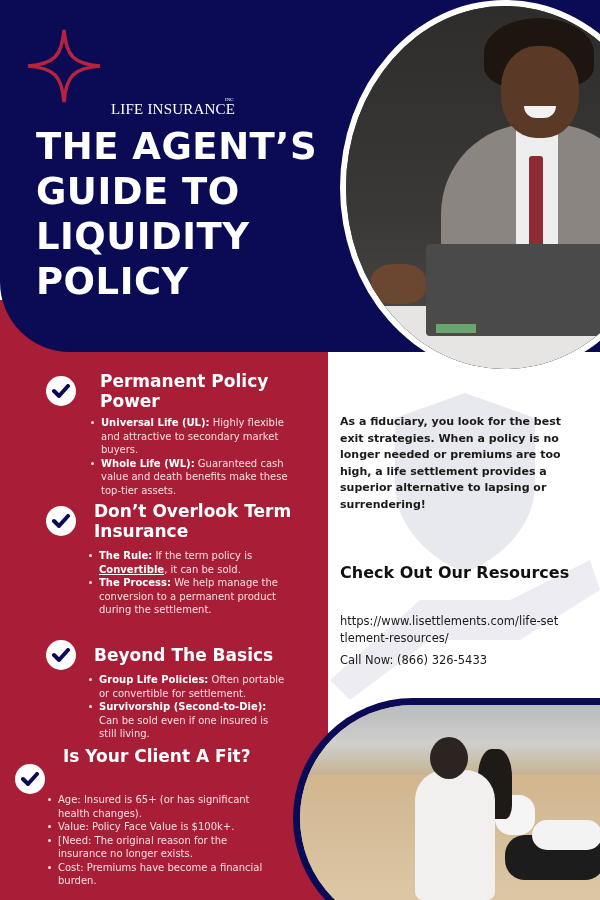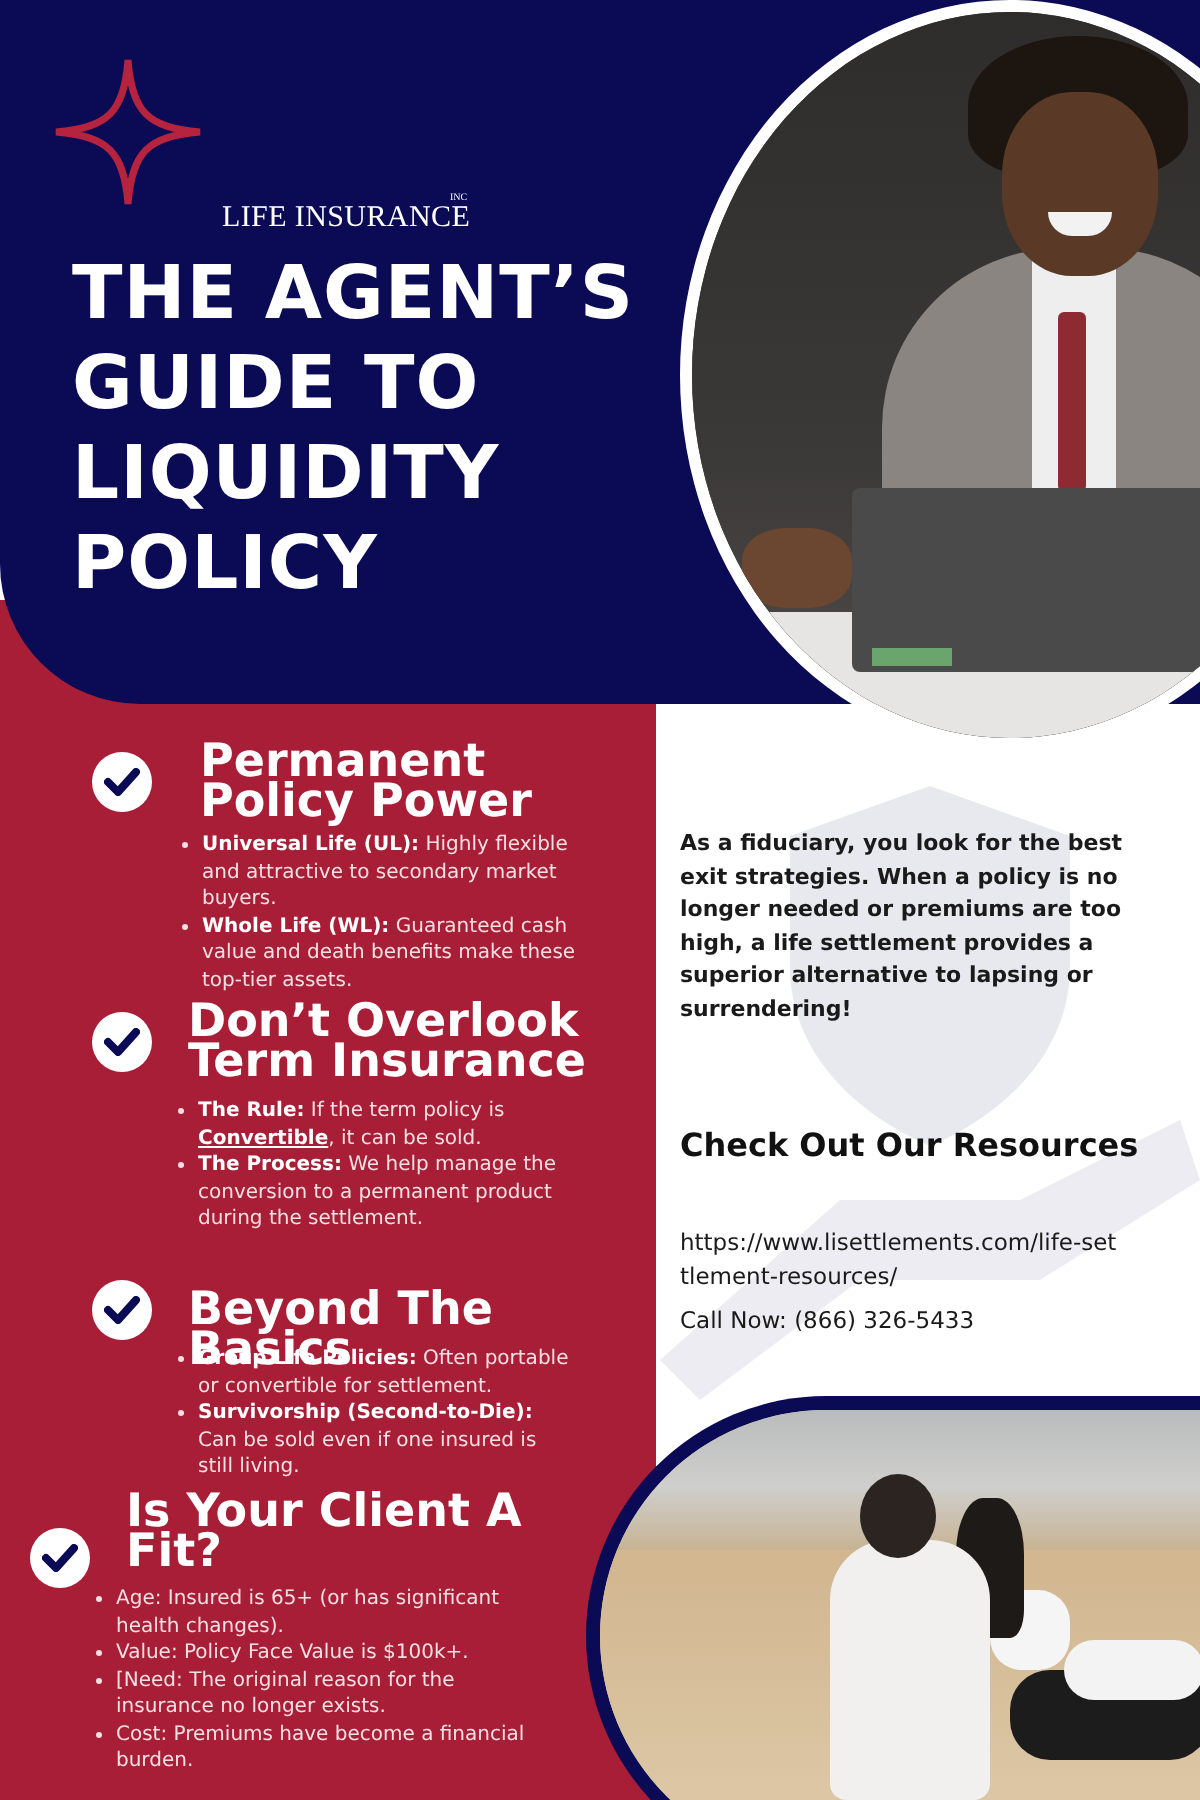--- a/index.html
+++ b/index.html
@@ -73,21 +73,21 @@
     .hero-hand { position: absolute; left: 25px; top: 258px; width: 55px; height: 40px; background: #6b4631; border-radius: 40%; }
 
     
     .section { position: absolute; left: 0; width: 328px; color: #ffffff; }
     .check {
       position: absolute; width: 30px; height: 30px; border-radius: 50%;
       background: #ffffff; display: flex; align-items: center; justify-content: center;
     }
     .sec-title {
       position: absolute; color: #ffffff; font-weight: bold;
-      font-size: 23px; line-height: 20px;
+      font-size: 17px; line-height: 20px;
     }
     .bullets { position: absolute; list-style: none; font-size: 10px; line-height: 13.5px; color: #f6dfe3; }
     .bullets li { position: relative; padding-left: 12px; margin-bottom: 0px; }
     .bullets li::before {
       content: ""; position: absolute; left: 2px; top: 5px; width: 3px; height: 3px;
       border-radius: 50%; background: #f6dfe3;
     }
     .bullets b { color: #ffffff; font-weight: bold; }
     .bullets u { color: #ffffff; font-weight: bold; }
 

